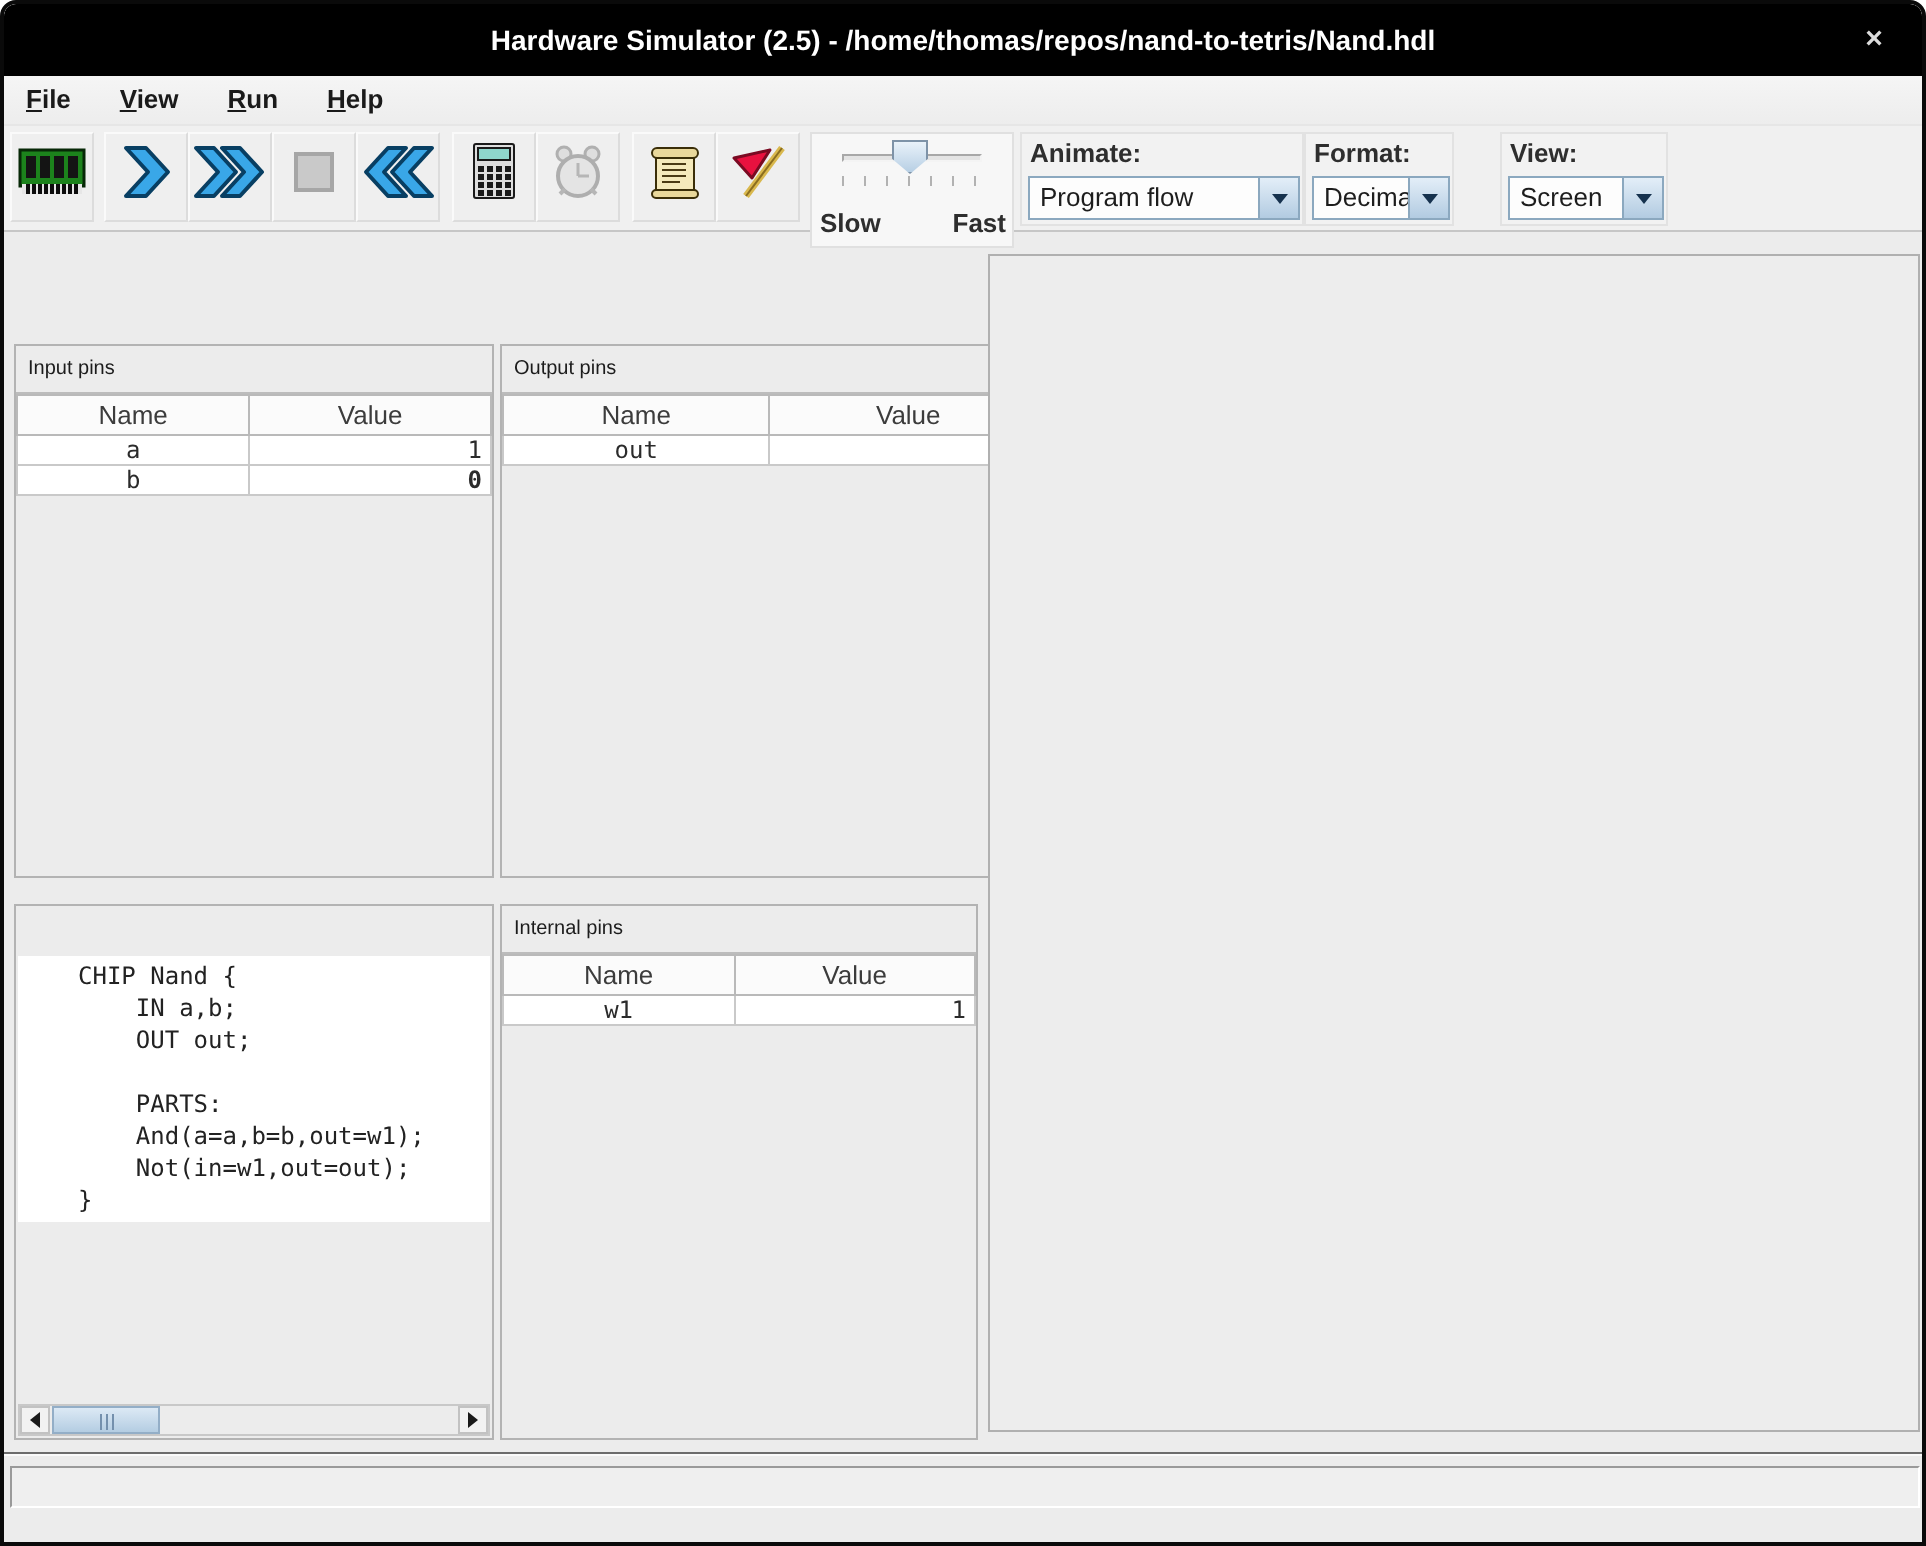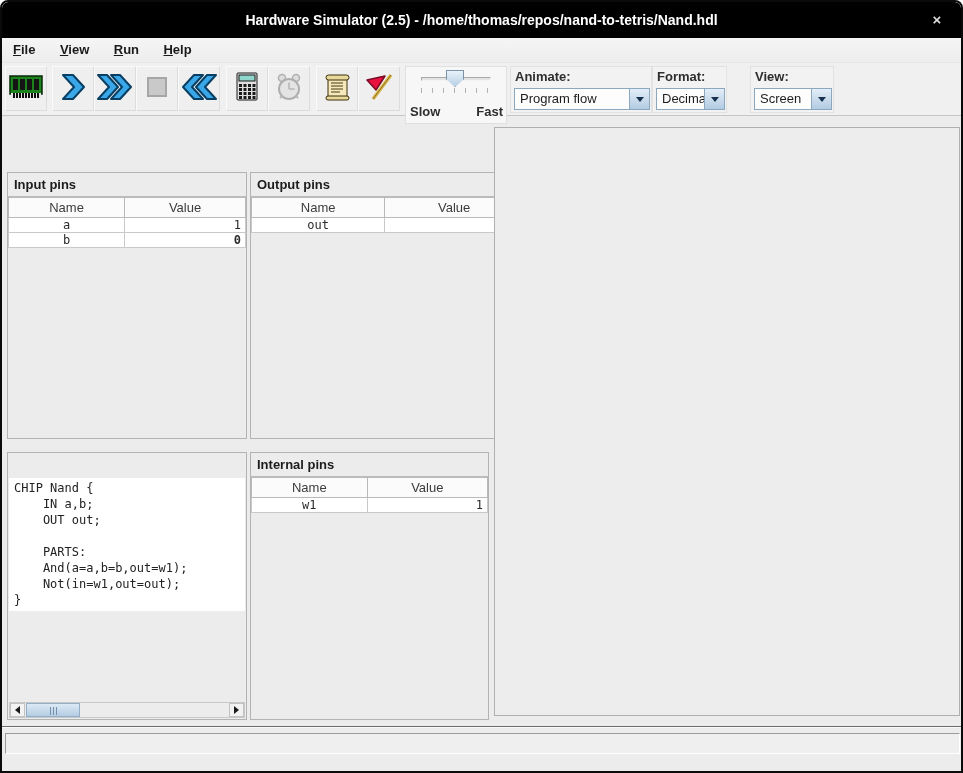--- a/index.html
+++ b/index.html
@@ -83,39 +83,39 @@
   .chip-label { position:absolute; left:9px; top:0; line-height:31px; font-size:13px; font-weight:bold; color:#222; }
   .yellow-field { position:absolute; background:#d9db20; font-size:13px; color:#333; }
   .chip-name-field { left:88px; top:5px; width:231px; height:21px; line-height:21px; padding-left:5px; }
   .caret { display:inline-block; width:1px; height:13px; background:#111; vertical-align:middle; margin-left:1px; }
   .time-label { position:absolute; left:341px; top:0; line-height:31px; font-size:13px; font-weight:bold; color:#9a9a9a; }
   .time-field { left:382px; top:6px; width:76px; height:19px; line-height:19px; padding-left:4px; }
   
   .panel { position:absolute; border:1px solid #b3b3b3; background:#ececec; }
   .panel-title {
     height:24px; line-height:24px; padding-left:6px;
-    font-size:13px; font-weight:bold; color:#1c1c1c; border-bottom:1px solid #bcbcbc;
+    font-size:10px; font-weight:normal; color:#1c1c1c; border-bottom:1px solid #bcbcbc;
   }
   table.pins { width:100%; border-collapse:collapse; table-layout:fixed; }
   table.pins th {
     height:20px; font-size:13px; font-weight:normal; color:#3c3c3c;
     background:#fbfbfb; border:1px solid #b9b9b9; text-align:center;
   }
   table.pins td {
     height:15px; font-family:"DejaVu Sans Mono", monospace; font-size:12px;
     background:#ffffff; border:1px solid #c9c9c9; color:#2b2b2b;
   }
   td.c-name { text-align:center; }
   td.c-val { text-align:right; padding-right:4px; }
   .val-blue { color:#2121cd; font-weight:bold; }
   .gray td { color:#a0a0a0; }
   
   .hdl-code {
     position:absolute; left:1px; right:1px; top:25px; height:133px;
-    background:#ffffff; overflow:hidden;
+    background:#ffffff; overflow:hidden;padding-left:25px;
   }
   .hdl-code pre {
     font-family:"DejaVu Sans Mono", monospace; font-size:12px; line-height:16px;
     color:#222; padding:2px 0 0 5px; white-space:pre;
   }
   .hscrollbar {
     position:absolute; left:1px; right:1px; bottom:1px; height:16px;
     background:#ececec; border:1px solid #c8c8c8;
   }
   .sb-btn {

